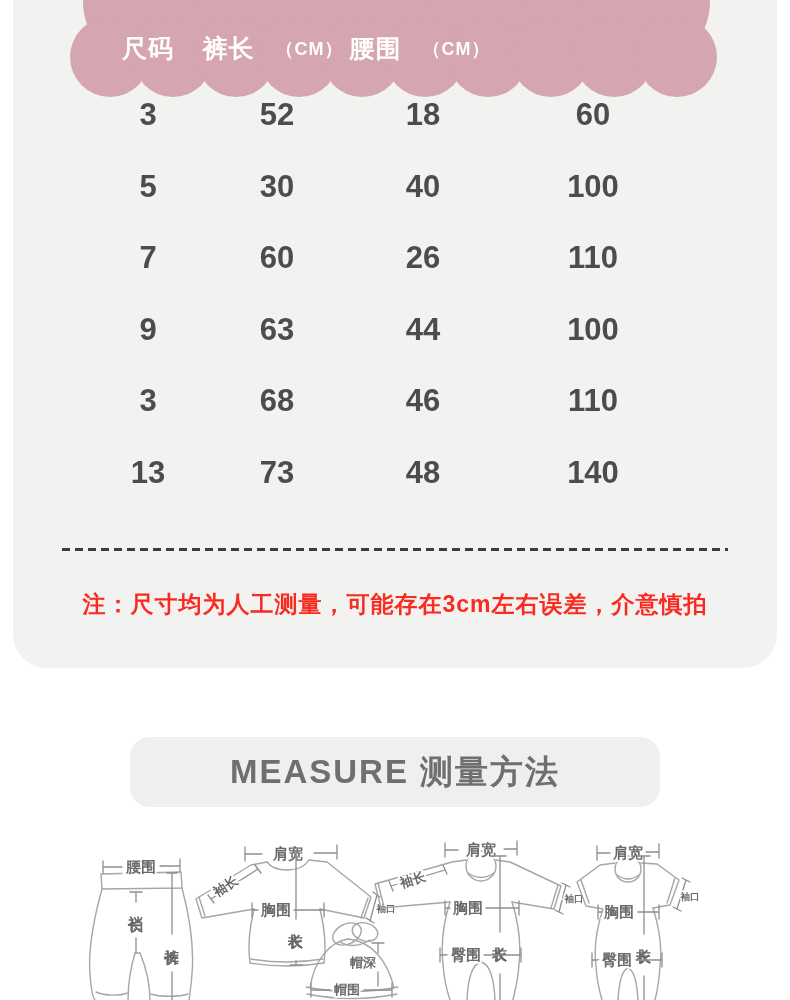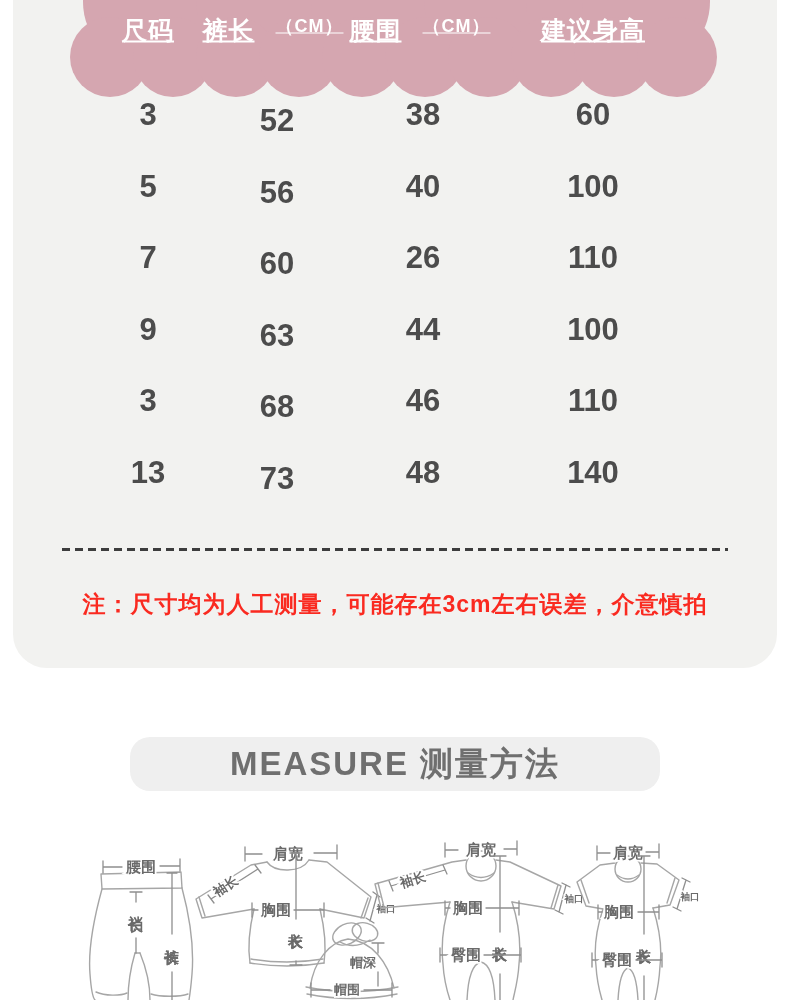--- a/index.html
+++ b/index.html
@@ -8,42 +8,42 @@
     background:#ffffff;
     font-family:"Liberation Sans","DejaVu Sans",sans-serif;
   }
   
   .size-card{
     position:absolute; left:13px; top:0; width:764px; height:668px;
     background:#f2f2f0; border-radius:0 0 34px 34px;
   }
   .cloud-svg{position:absolute; left:0; top:0; width:790px; height:100px;}
   .hgroup{
-    position:absolute; top:30px; transform:translate(-50%,-50%);
+    position:absolute; top:48px; transform:translate(-50%,-50%);
     white-space:nowrap; color:#ffffff; font-weight:bold; font-size:25px;
-    letter-spacing:1px; display:flex; gap:1px; z-index:3;text-decoration:underline;
+    letter-spacing:1px; display:flex; align-items:center; gap:1px; z-index:3;
   }
   .hgroup .h-unit{font-size:18px; font-weight:bold;margin-left:20px;}
   .trow{position:absolute; left:0; width:790px; height:0;}
   .cell{
     position:absolute; transform:translate(-50%,-50%);
     font-size:31px; font-weight:bold; color:#4c4c4c; letter-spacing:0;
   }
-  .col-size{left:148px;} .col-len{left:277px;margin-top:6px;} .col-waist{left:423px;} .col-height{left:593px;}
+  .col-size{left:148px;} .col-len{left:277px;} .col-waist{left:423px;} .col-height{left:593px;}
   .dash-line{
     position:absolute; left:62px; top:548px; width:666px; height:3px;
     background:repeating-linear-gradient(to right,#3d3d3d 0,#3d3d3d 8px,transparent 8px,transparent 13px);
   }
   .size-note{
     position:absolute; left:0; top:589px; width:790px; text-align:center;
     color:#fa2a20; font-size:23px; font-weight:bold; letter-spacing:1px;
   }
   
   .measure-bar{
-    position:absolute; left:130px; top:737px; width:530px; height:54px;
+    position:absolute; left:130px; top:737px; width:530px; height:70px;
     background:#efefef; border-radius:20px;
     display:flex; align-items:center; justify-content:center;
   }
   .measure-title{font-size:33px; font-weight:bold; color:#6f6f6f; letter-spacing:2px;}
   .diagrams{position:absolute; left:0; top:822px; width:790px; height:178px;}
   
   .g-line{fill:none; stroke:#a6a6a6; stroke-width:1.4; stroke-linecap:round; stroke-linejoin:round;}
   .m-line{fill:none; stroke:#8f8f8f; stroke-width:1.3; stroke-linecap:round;}
   .lbl{
     fill:#6a6a6a; font-size:15px; font-weight:bold; text-anchor:middle;
@@ -87,33 +87,30 @@
     <span>尺码</span>
   </div>
   <div class="hgroup" style="left:273px;">
     <span>裤长</span>
     <span class="h-unit">（CM）</span>
   </div>
   <div class="hgroup" style="left:420px;">
     <span>腰围</span>
     <span class="h-unit">（CM）</span>
   </div>
-  <div class="hgroup" style="left:593px;">
-    <span>建议身高</span>
-  </div>
 
   <div class="trow" style="top:115px;">
     <span class="cell col-size">3</span>
     <span class="cell col-len">52</span>
-    <span class="cell col-waist">38</span>
+    <span class="cell col-waist">18</span>
     <span class="cell col-height">60</span>
   </div>
   <div class="trow" style="top:187px;">
     <span class="cell col-size">5</span>
-    <span class="cell col-len">56</span>
+    <span class="cell col-len">30</span>
     <span class="cell col-waist">40</span>
     <span class="cell col-height">100</span>
   </div>
   <div class="trow" style="top:258px;">
     <span class="cell col-size">7</span>
     <span class="cell col-len">60</span>
     <span class="cell col-waist">26</span>
     <span class="cell col-height">110</span>
   </div>
   <div class="trow" style="top:330px;">

